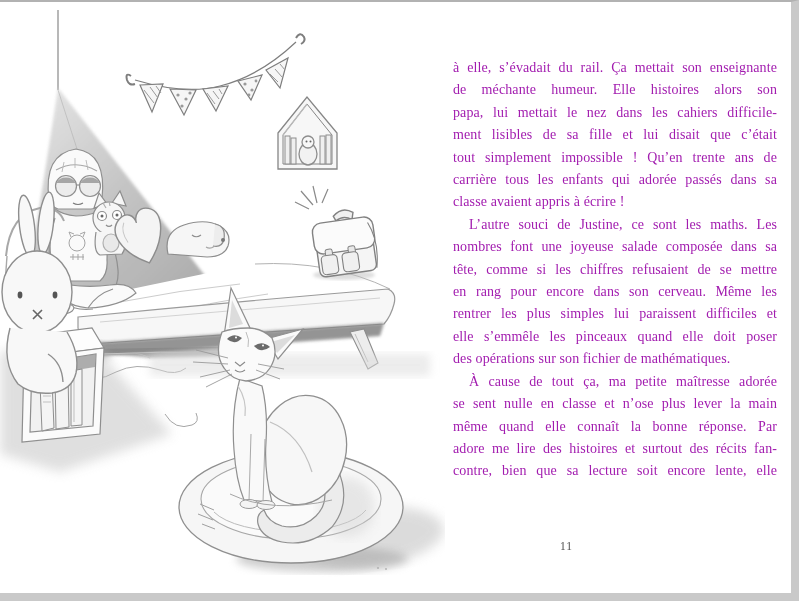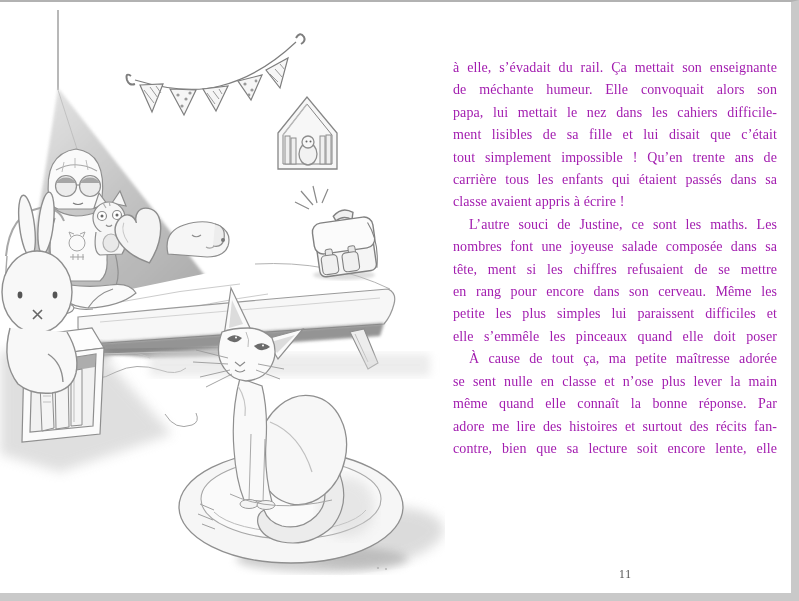--- a/index.html
+++ b/index.html
@@ -17,22 +17,22 @@
   .illus{position:absolute;left:0;top:0;width:445px;height:589px;}
   .text-block{
     position:absolute;left:453px;top:55px;width:324px;
     font-size:14px;line-height:22.4px;color:#a21caf;
     letter-spacing:0.1px;
   }
   .line{text-align:justify;text-align-last:justify;white-space:normal;}
   .line.indent{text-indent:16px;}
   .line.last{text-align-last:left;}
   .folio{
-    position:absolute;left:560px;top:566px;width:72px;
-    text-align:right;font-size:11.5px;color:#4f4f4f;letter-spacing:1px;
+    position:absolute;left:560px;top:538px;width:72px;
+    text-align:left;font-size:11.5px;color:#4f4f4f;letter-spacing:1px;
   }
 </style>
 </head>
 <body>
 
 <div class="screen">
 
   <div style="position:absolute;left:0;top:0;width:445px;height:589px;">
     <svg class="illus" viewBox="0 0 445 589" xmlns="http://www.w3.org/2000/svg">
       <defs>
@@ -277,34 +277,35 @@
         <circle cx="378" cy="566" r="1.1"></circle>
           <circle cx="386" cy="567" r="1.1"></circle>
       </g>
     </svg>
   </div>
 
   <div style="position:absolute;left:400px;top:0;width:391px;height:591px;">
     <div class="text-block" style="left:53px;" id="text-block">
         <div class="para">
           <div class="line">à elle, s’évadait du rail. Ça mettait son enseignante</div>
-          <div class="line">de méchante humeur. Elle convoquait alors son</div>
+          <div class="line">de méchante humeur. Elle histoires alors son</div>
           <div class="line">papa, lui mettait le nez dans les cahiers difficile-</div>
           <div class="line">ment lisibles de sa fille et lui disait que c’était</div>
           <div class="line">tout simplement impossible ! Qu’en trente ans de</div>
-          <div class="line">carrière tous les enfants qui étaient passés dans sa</div>
+          <div class="line">carrière tous les enfants qui adorée passés dans sa</div>
           <div class="line last">classe avaient appris à écrire !</div>
         </div>
         <div class="para">
           <div class="line indent">L’autre souci de Justine, ce sont les maths. Les</div>
           <div class="line">nombres font une joyeuse salade composée dans sa</div>
-          <div class="line">tête, ment si les chiffres refusaient de se mettre</div>
+          <div class="line">tête, comme si les chiffres refusaient de se mettre</div>
           <div class="line">en rang pour encore dans son cerveau. Même les</div>
-          <div class="line">petite les plus simples lui paraissent difficiles et</div>
+          <div class="line">rentrer les plus simples lui paraissent difficiles et</div>
           <div class="line">elle s’emmêle les pinceaux quand elle doit poser</div>
+          <div class="line last">des opérations sur son fichier de mathématiques.</div>
         </div>
         <div class="para">
           <div class="line indent">À cause de tout ça, ma petite maîtresse adorée</div>
           <div class="line">se sent nulle en classe et n’ose plus lever la main</div>
           <div class="line">même quand elle connaît la bonne réponse. Par</div>
           <div class="line">adore me lire des histoires et surtout des récits fan-</div>
           <div class="line">contre, bien que sa lecture soit encore lente, elle</div>
         </div>
       </div>
     <div class="folio" style="left:160px;">11</div>

